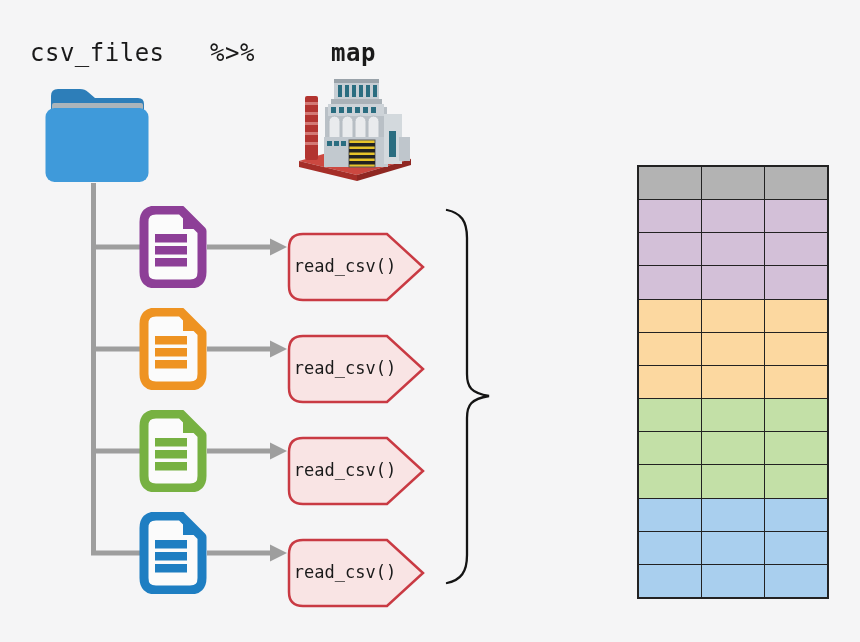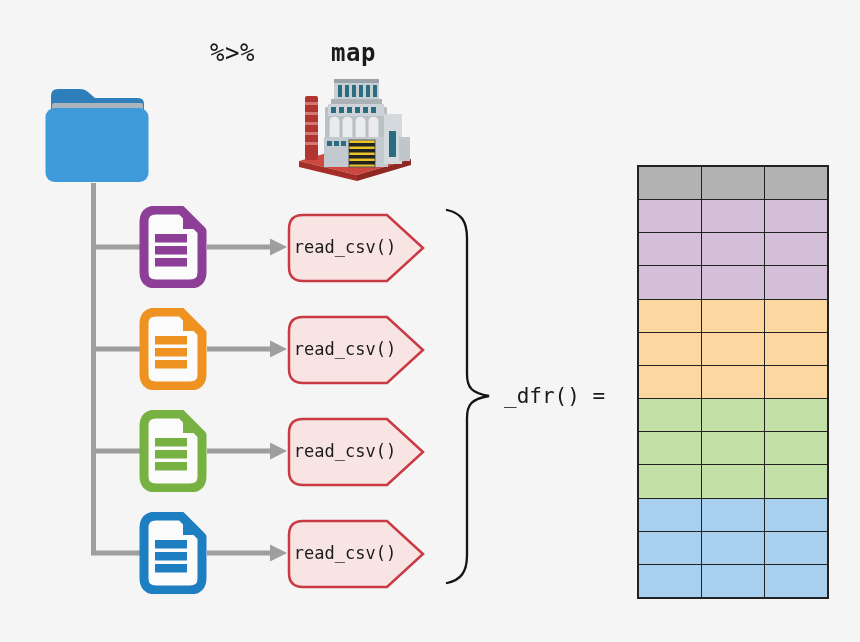--- a/index.html
+++ b/index.html
@@ -27,21 +27,21 @@
   .lbl-pipe{left:210px;}
   .lbl-map{left:331px;font-weight:bold;}
   
   .abs{position:absolute;}
   .folder-wrap{left:45px;top:86px;width:104px;height:97px;}
   .factory-wrap{left:296px;top:74px;width:118px;height:108px;}
   .connectors{left:0;top:0;width:860px;height:642px;pointer-events:none;}
   .file-wrap{left:139px;width:68px;height:82px;}
   .file-1{top:206px;} .file-2{top:308px;} .file-3{top:410px;} .file-4{top:512px;}
   
-  .pent-wrap{left:287px;width:138px;height:60px;}
+  .pent-wrap{left:287px;width:138px;height:60px;margin-top:19px;}
   .pent-1{top:213px;} .pent-2{top:315px;} .pent-3{top:417px;} .pent-4{top:519px;}
   .pent-wrap svg{position:absolute;left:0;top:0;}
   .pent-shape{fill:#f9e4e4;stroke:#c93a43;stroke-width:2.5;}
   .pent-label{
     position:absolute;left:8px;top:0;width:100px;height:68px;
     display:flex;align-items:center;justify-content:center;
     font-size:17px;color:#1a1a1a;white-space:pre;
   }
   
   .dfr-label{
@@ -58,20 +58,21 @@
   .trow{flex:1;display:flex;border-bottom:1px solid #222;}
   .trow:last-child{border-bottom:none;}
   .tcell{flex:1;border-right:1px solid #222;}
   .tcell:last-child{border-right:none;}
 </style>
 </head>
 <body>
 
 <div class="canvas">
 
+  <div class="code-label lbl-src">csv_files</div>
   <div class="code-label lbl-pipe">%&gt;%</div>
   <div class="code-label lbl-map">map</div>
 
   <div class="abs folder-wrap">
     <svg width="104" height="97" viewBox="0 0 104 97">
       <path d="M6,27 V10 Q6,3 13,3 H35 Q40,3 43,6 L50,12 H93 Q99,12 99,18 V27 Z" fill="#2d7eb9"></path>
       <rect x="7" y="17" width="91" height="10" rx="2" fill="#abb4ba"></rect>
       <rect x="0.5" y="22" width="103" height="74" rx="9" fill="#3f9ada"></rect>
     </svg>
   </div>
@@ -208,21 +209,20 @@
       </svg>
     <span class="pent-label">read_csv()</span>
   </div>
   <div class="abs pent-wrap pent-4">
     <svg width="138" height="70" viewBox="0 0 138 70">
         <path class="pent-shape" d="M16,2 H100 L136,35 L100,68 H16 Q2,68 2,54 V16 Q2,2 16,2 Z"></path>
       </svg>
     <span class="pent-label">read_csv()</span>
   </div>
 
-  <div class="dfr-label">_dfr() =</div>
 
   <div class="rtable">
       <div class="trow" style="background: rgb(179, 179, 179);">
         <div class="tcell"></div>
         <div class="tcell"></div>
         <div class="tcell"></div>
       </div>
       <div class="trow" style="background: rgb(211, 192, 216);">
         <div class="tcell"></div>
         <div class="tcell"></div>

